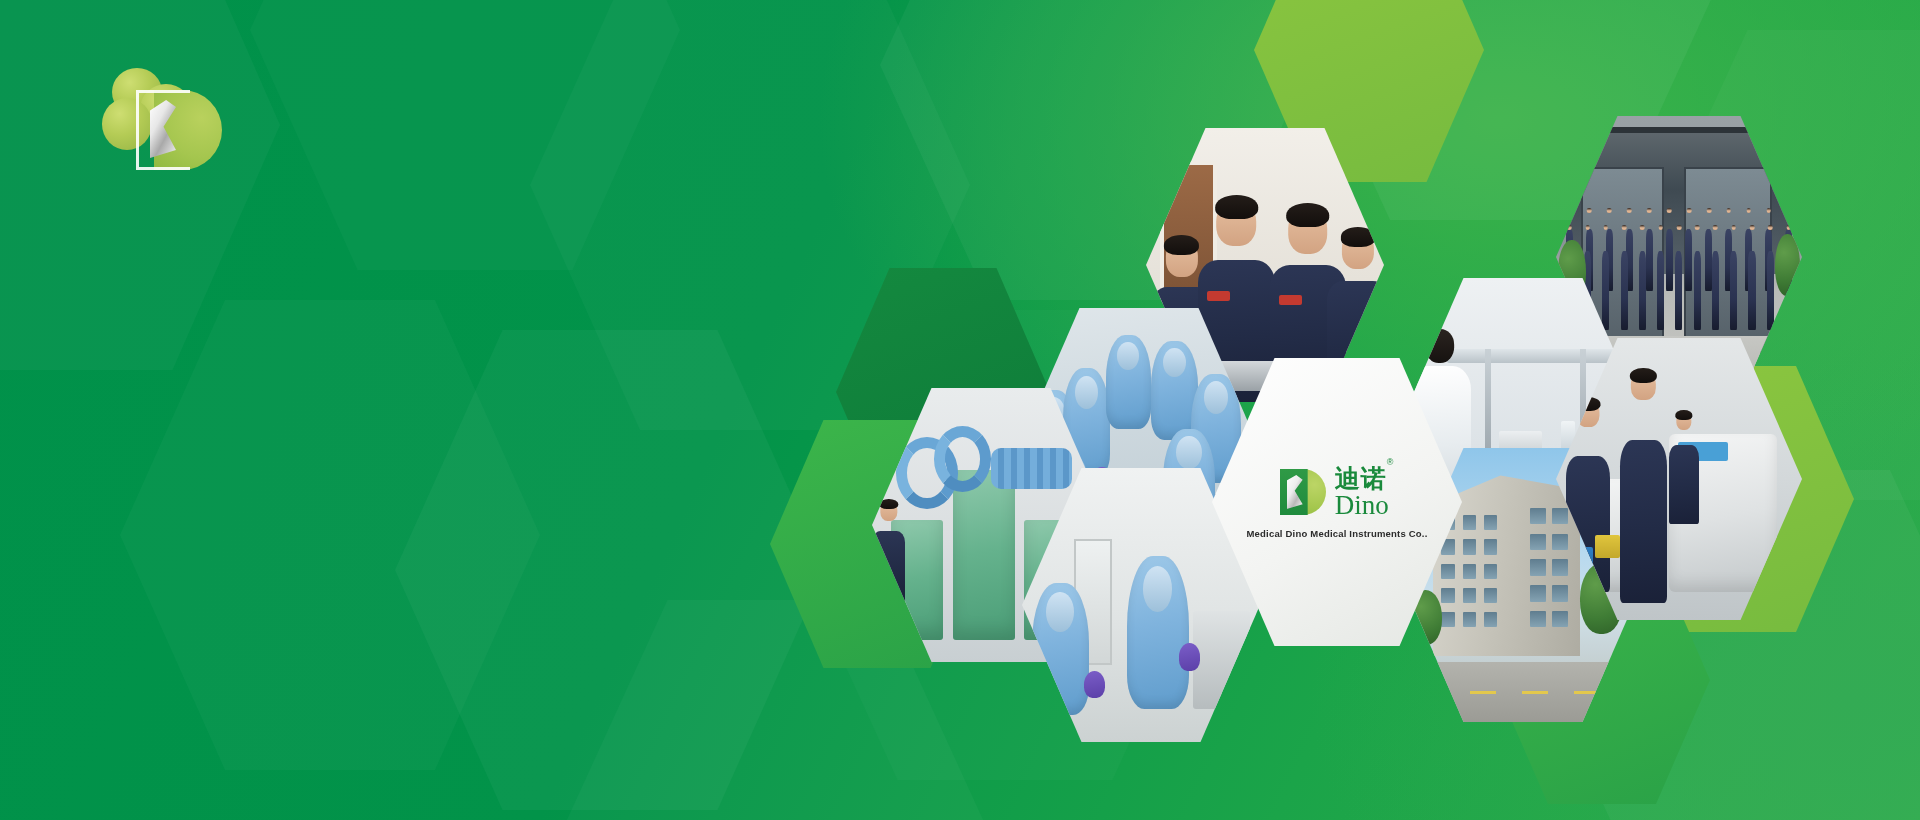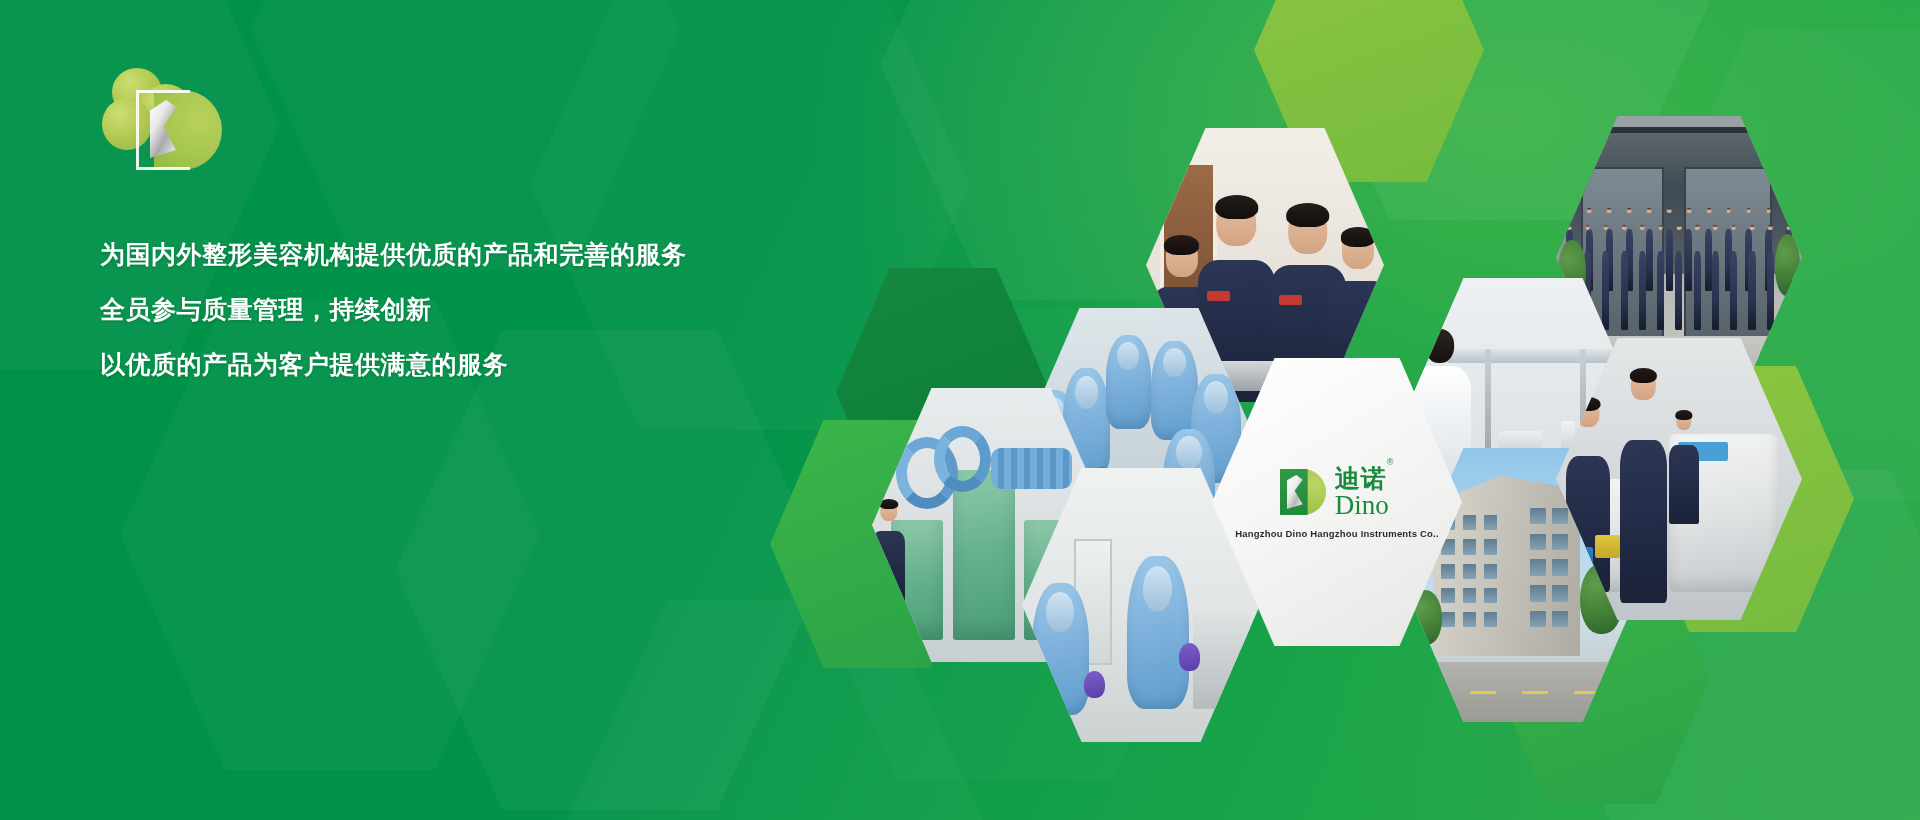--- a/index.html
+++ b/index.html
@@ -324,25 +324,20 @@
         <div class="leaf b"></div>
         <div class="leaf c"></div>
       </div>
       <div class="logo-d">
         <div class="d-bowl"></div>
         <div class="d-frame"></div>
         <div class="d-curl"></div>
       </div>
     </div>
 
-    <div class="slogans">
-      <div class="slogan">为国内外整形美容机构提供优质的产品和完善的服务</div>
-      <div class="slogan">全员参与质量管理，持续创新</div>
-      <div class="slogan">以优质的产品为客户提供满意的服务</div>
-    </div>
   </div>
 
   <div id="collage">
 
     <div class="hex accent-dark" style="left:836px;top:268px;width:214px;height:248px;"></div>
     <div class="hex accent-mid" style="left:770px;top:420px;width:214px;height:248px;"></div>
 
     <div class="hex accent-light" style="left:1254px;top:-82px;width:230px;height:264px;"></div>
 
     <div class="hex accent-light" style="left:1622px;top:366px;width:232px;height:266px;"></div>
@@ -543,18 +538,18 @@
             <div class="cm-frame"></div>
             <div class="cm-curl"></div>
           </div>
           <div class="card-text">
             <div class="card-cn">
               <span>迪诺</span><sup>®</sup>
             </div>
             <div class="card-en">Dino</div>
           </div>
         </div>
-        <div class="card-caption">Hangzhou Dino Hangzhou Instruments Co..</div>
+        <div class="card-caption">Medical Dino Medical Instruments Co..</div>
       </div>
     </div>
 
   </div>
 </div>
 
 </body></html>

